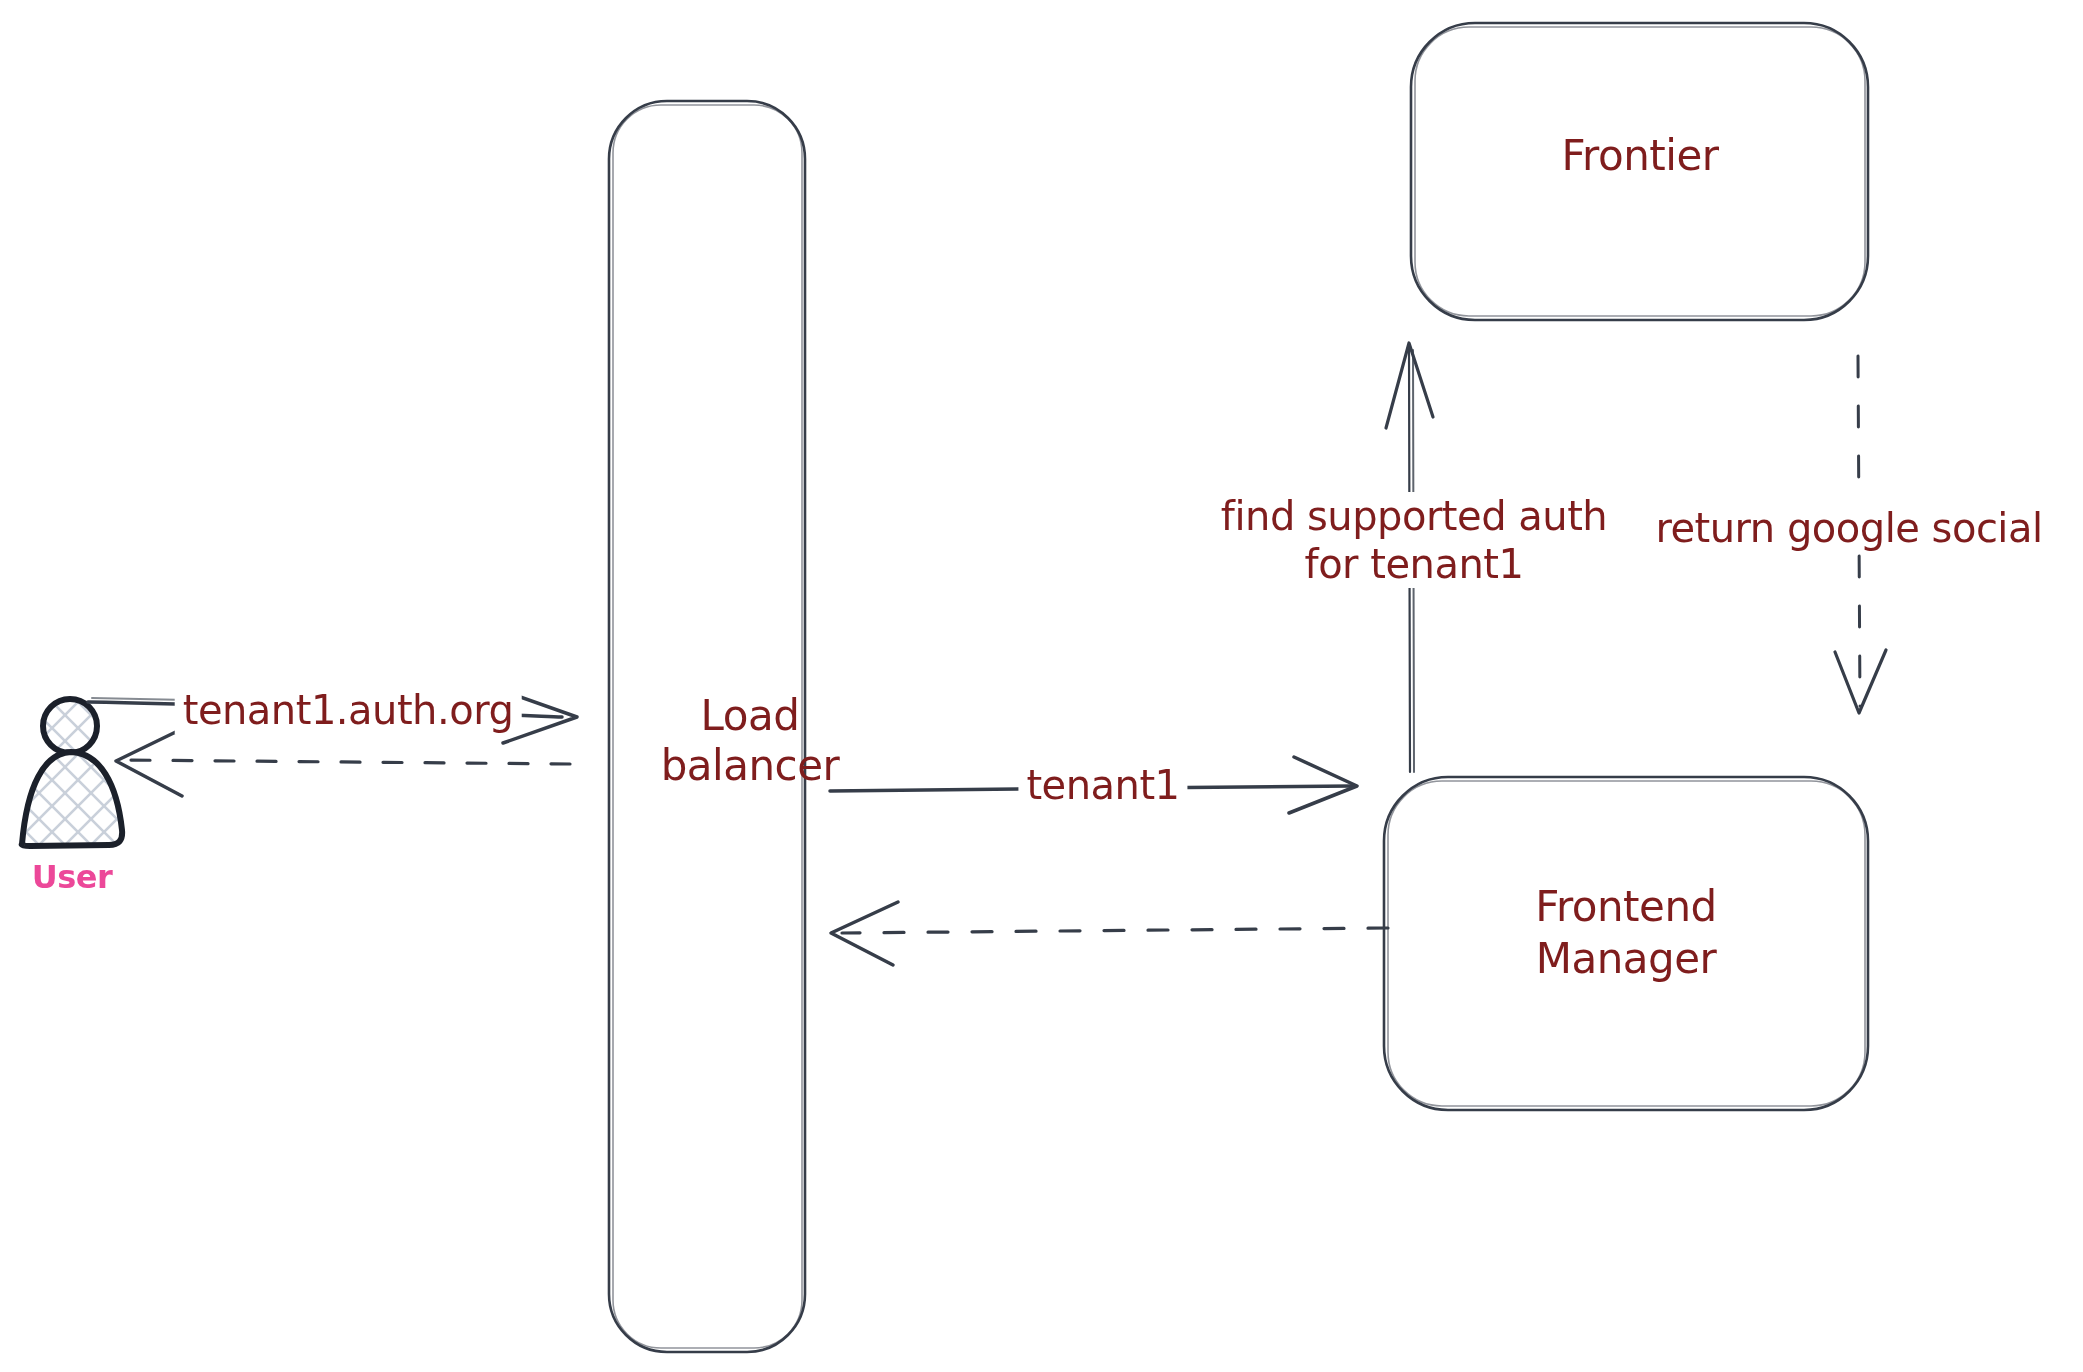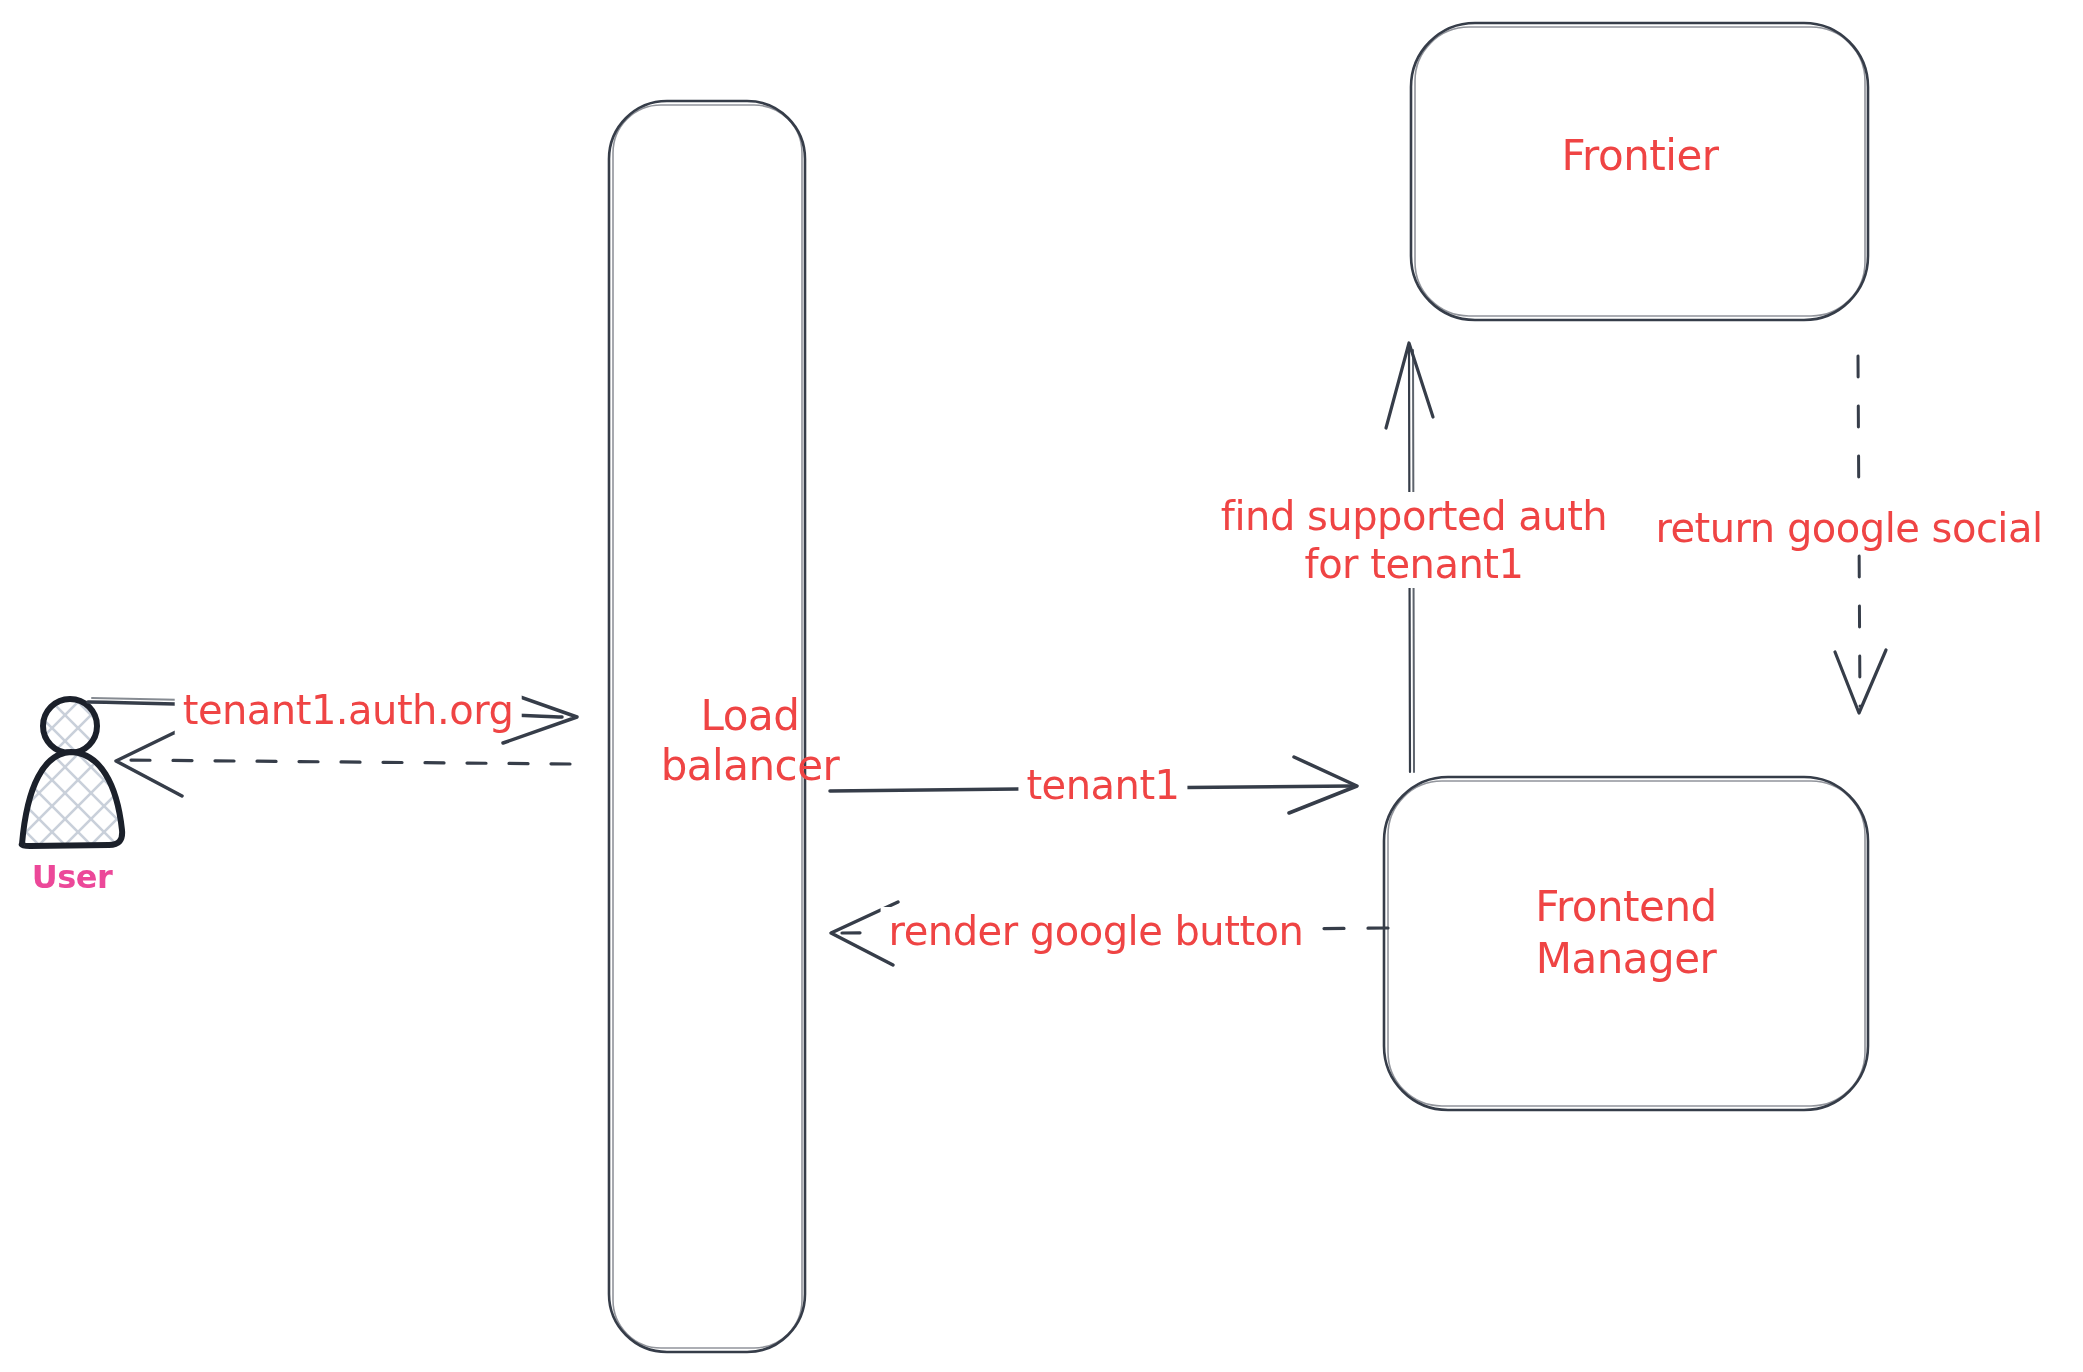--- a/index.html
+++ b/index.html
@@ -21,21 +21,21 @@
     left: 0;
     top: 0;
   }
   .lbl {
     position: absolute;
     transform: translate(-50%, -50%);
     background: #ffffff;
     white-space: nowrap;
     font-size: 40px;
     line-height: 48px;
-    color: #ef4444;
+    color: #7f1d1d;
     padding: 0 8px;
     text-align: center;
     letter-spacing: -0.5px;
   }
   .lbl.nodelabel {
     background: transparent;
     padding: 0;
   }
   .lbl.user-label {
     font-size: 32px;
@@ -131,21 +131,20 @@
 
   <div class="lbl box-label nodelabel fm-label" style="left:1626px; top:933px;">
     <div>Frontend</div>
     <div>Manager</div>
   </div>
 
   <div class="lbl" style="left:348px; top:710px;">tenant1.auth.org</div>
 
   <div class="lbl" style="left:1103px; top:785px;">tenant1</div>
 
-  <div class="lbl" style="left:1096px; top:931px;">render google button</div>
 
   <div class="lbl two-line" style="left:1414px; top:540px;">
     <div>find supported auth</div>
     <div>for tenant1</div>
   </div>
 
   <div class="lbl two-line" style="left:1849px; top:528px;">
     <div>return google social</div>
   </div>
 

